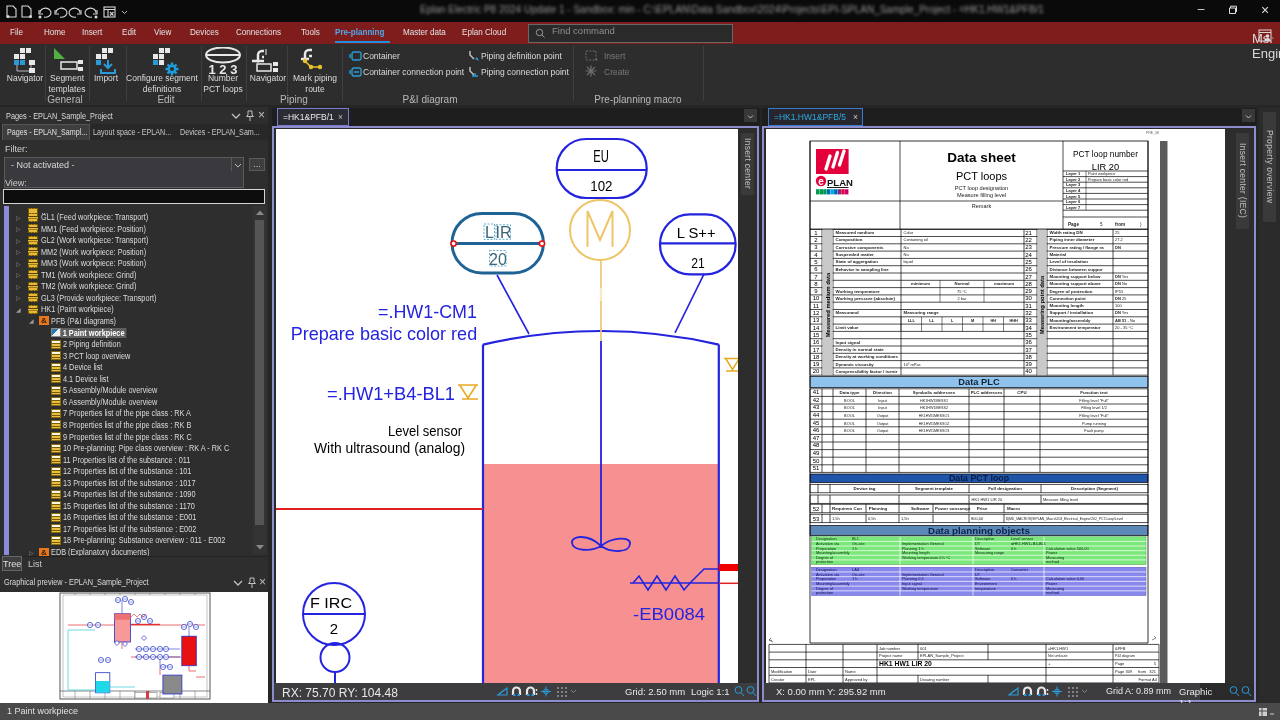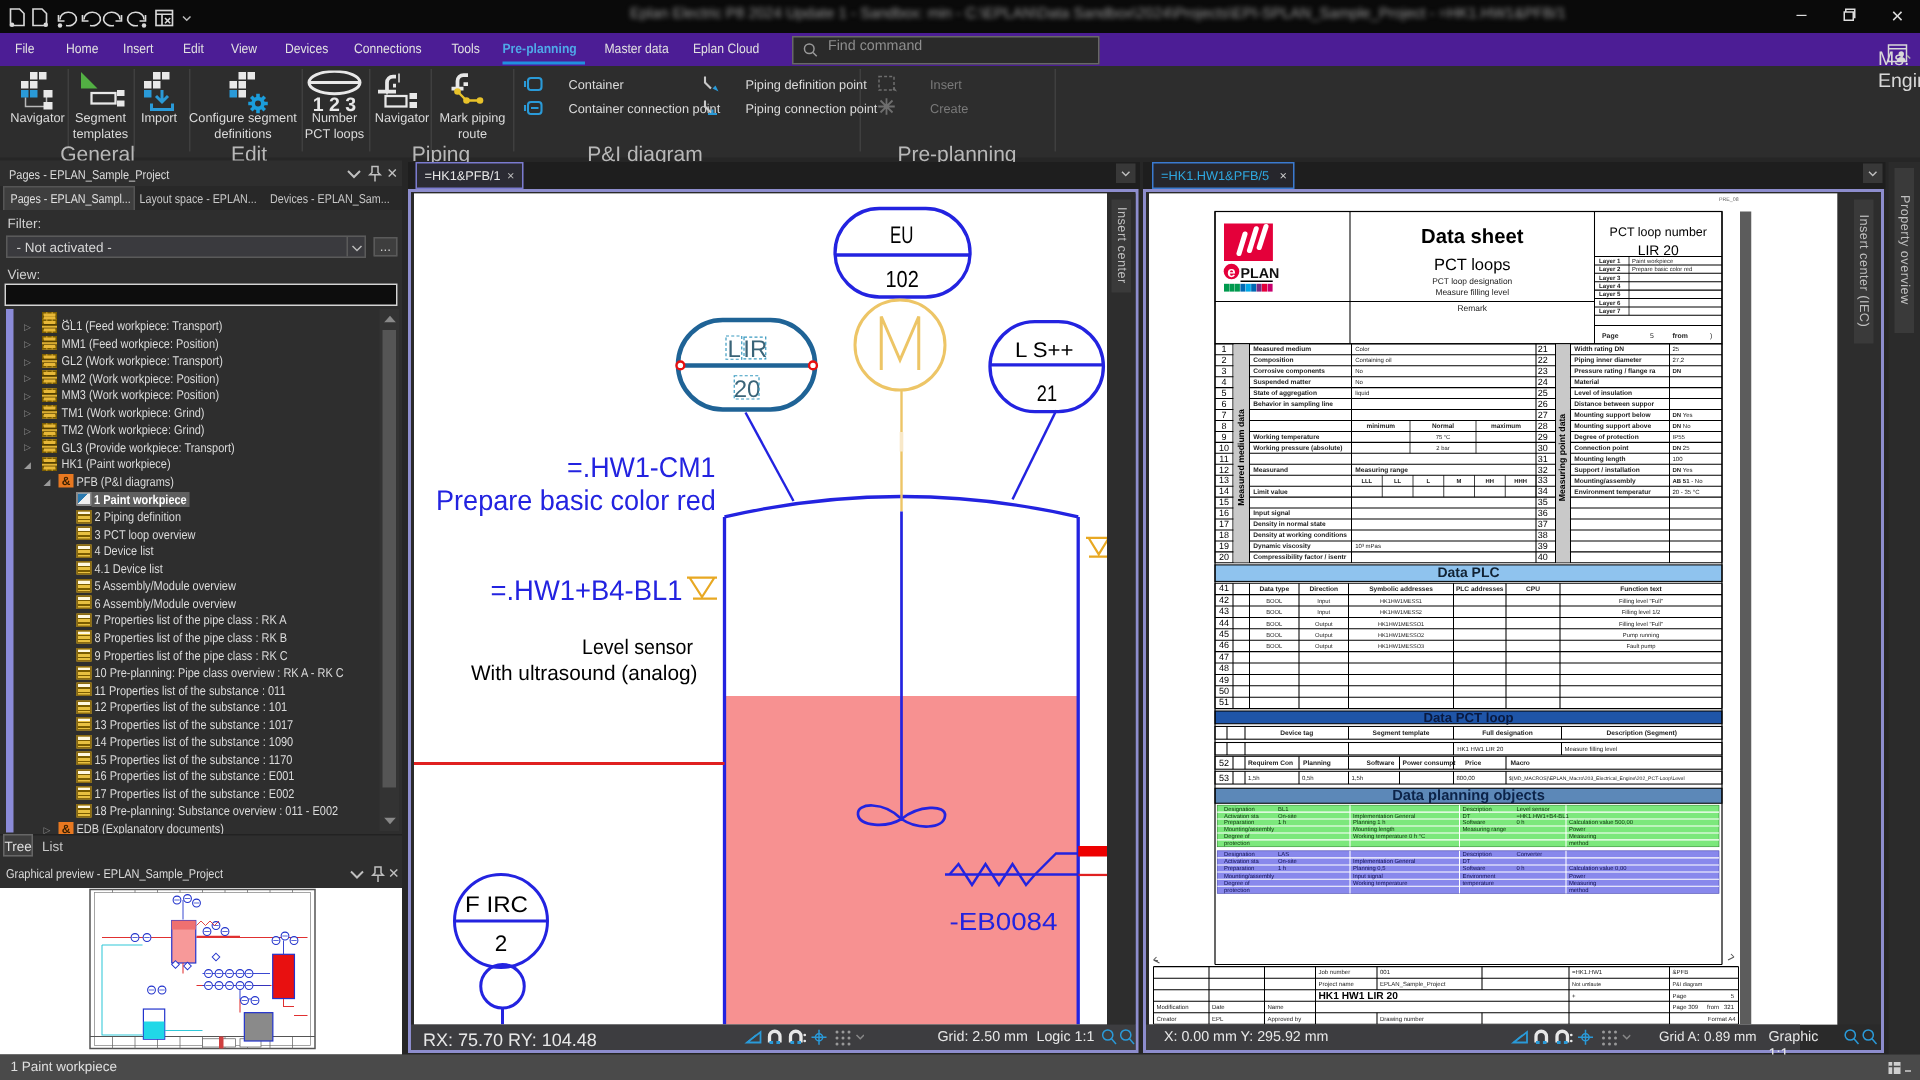--- a/index.html
+++ b/index.html
@@ -2,27 +2,27 @@
 <html><head>
 <meta charset="utf-8">
 <style>
 * { margin:0; padding:0; box-sizing:border-box; }
 html,body { width:1280px; height:720px; overflow:hidden; background:#262626; font-family:"Liberation Sans", sans-serif; }
 #app { position:absolute; left:0; top:0; width:1280px; height:720px; }
 .abs { position:absolute; }
 
 
 #titlebar { position:absolute; left:0; top:0; width:1280px; height:22px; background:#0a0a0a; }
-#menubar { position:absolute; left:0; top:22px; width:1280px; height:22px; background:#4c1d95; }
+#menubar { position:absolute; left:0; top:22px; width:1280px; height:22px; background:#7f1d1d; }
 #ribbon { position:absolute; left:0; top:44px; width:1280px; height:61px; background:#2d2d2d; }
 .menuitem { position:absolute; top:0; height:22px; line-height:21px; color:#e2e2e2; font-size:9px; display:inline-block; transform:scaleX(0.9); transform-origin:0 50%; }
 .ribsep { position:absolute; top:4px; height:88px; width:1px; background:#3f3f3f; }
-.grouplabel { position:absolute; top:50px; height:13px; color:#b8b8b8; font-size:14px; text-align:center; }
+.grouplabel { position:absolute; top:50px; height:13px; color:#b8b8b8; font-size:10px; text-align:center; }
 .bigbtn { position:absolute; top:46px; color:#dcdcdc; font-size:8.5px; text-align:center; line-height:11px; }
-.smallbtn { position:absolute; color:#dcdcdc; font-size:8.5px; height:16px; line-height:16px;padding-left:16px; }
+.smallbtn { position:absolute; color:#dcdcdc; font-size:8.5px; height:16px; line-height:16px; }
 
 
 #leftpanel { position:absolute; left:0; top:107px; width:268px; height:596px; background:#2e2e2e; }
 .statusbar { position:absolute; background:#3d3d40; color:#e8e8e8; font-size:9.5px; }
 
 #bottombar { position:absolute; left:0; top:703px; width:1280px; height:17px; background:#4a4a4a; color:#e0e0e0; font-size:9px; line-height:16px; }
 
 .trow { position:absolute; left:0; width:268px; height:12px; }
 .texp { position:absolute; top:2px; font-size:6px; color:#8a8a8a; }
 .texpd { color:#9a9a9a; font-size:6px; }
@@ -237,21 +237,21 @@
         <path d="M3,1 h4 v4 l1.5,1.5 h-7 L3,5 z M5,7 v4" stroke="#c0c0c0" fill="none"></path>
       </svg>
     <div class="abs" style="left:258px;top:1px;color:#c0c0c0;font-size:12px">×</div>
 
     <div class="abs" style="left:0px;top:17px;width:268px;height:16px;background:#282828"></div>
     <div class="abs" style="left:2px;top:17px;width:88px;height:16px;background:#3e3e3e;border:1px solid #555;border-bottom:none;color:#e0e0e0;font-size:8.5px;line-height:15px;padding-left:4px;white-space:nowrap;overflow:hidden"><span style="display:inline-block;transform:scaleX(0.84);transform-origin:0 50%">Pages - EPLAN_Sampl...</span></div>
     <div class="abs" style="left:93px;top:18px;color:#c8c8c8;font-size:8.5px;line-height:15px;white-space:nowrap;transform:scaleX(0.84);transform-origin:0 50%">Layout space - EPLAN...</div>
     <div class="abs" style="left:180px;top:18px;color:#c8c8c8;font-size:8.5px;line-height:15px;white-space:nowrap;transform:scaleX(0.84);transform-origin:0 50%">Devices - EPLAN_Sam...</div>
 
     <div class="abs" style="left:5px;top:37px;color:#d0d0d0;font-size:9px">Filter:</div>
-    <div class="abs" style="left:4px;top:50px;width:240px;height:15px;background:#3a3a3e;border:1px solid #5a5a5a">
+    <div class="abs" style="left:4px;top:50px;width:240px;height:31px;background:#3a3a3e;border:1px solid #5a5a5a">
       <span class="abs" style="left:6px;top:0px;color:#d8d8d8;font-size:9px;line-height:14px">- Not activated -</span>
       <span class="abs" style="left:226px;top:0;width:13px;height:13px;border-left:1px solid #5a5a5a"></span>
       <svg class="abs" style="left:229px;top:5px" width="8" height="5" viewBox="0 0 8 5">
           <path d="M1,1 l3,3 l3,-3" stroke="#bbb" fill="none"></path>
         </svg>
     </div>
     <div class="abs" style="left:249px;top:51px;width:16px;height:13px;background:#3e3e3e;border:1px solid #5a5a5a;color:#ccc;font-size:9px;text-align:center;line-height:11px">...</div>
     <div class="abs" style="left:5px;top:71px;color:#d0d0d0;font-size:9px">View:</div>
     <div class="abs" style="left:3px;top:82px;width:262px;height:15px;background:#0d0d0d;border:1.5px solid #d4d4d4"></div>
 

